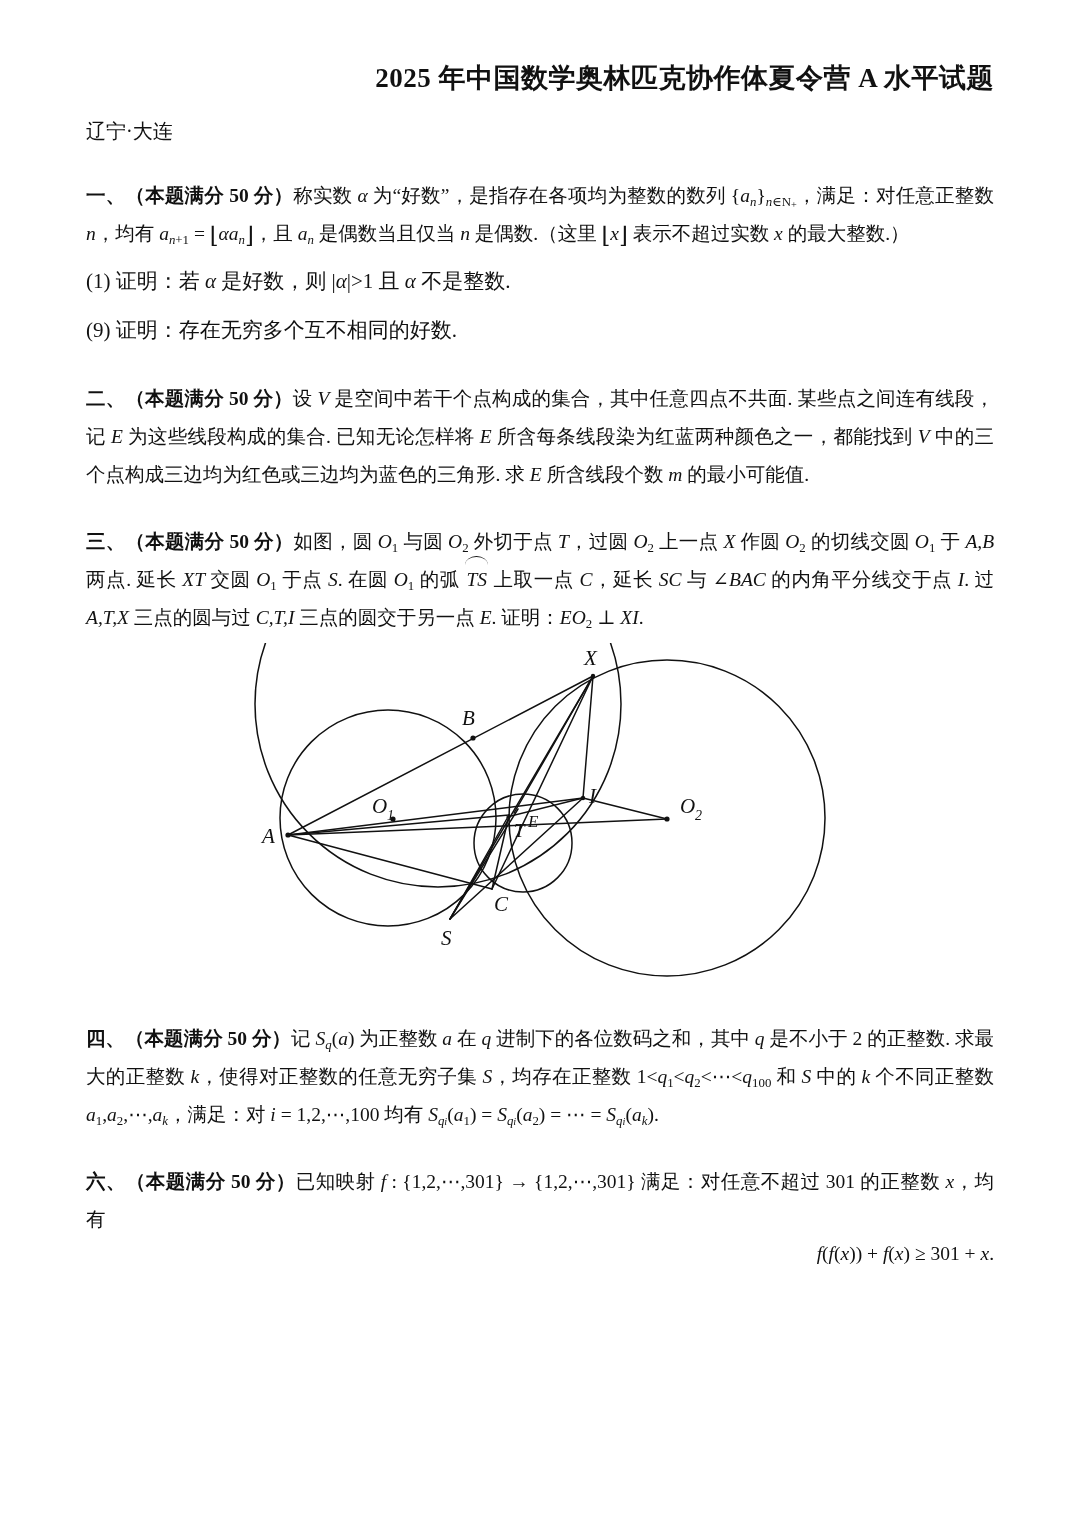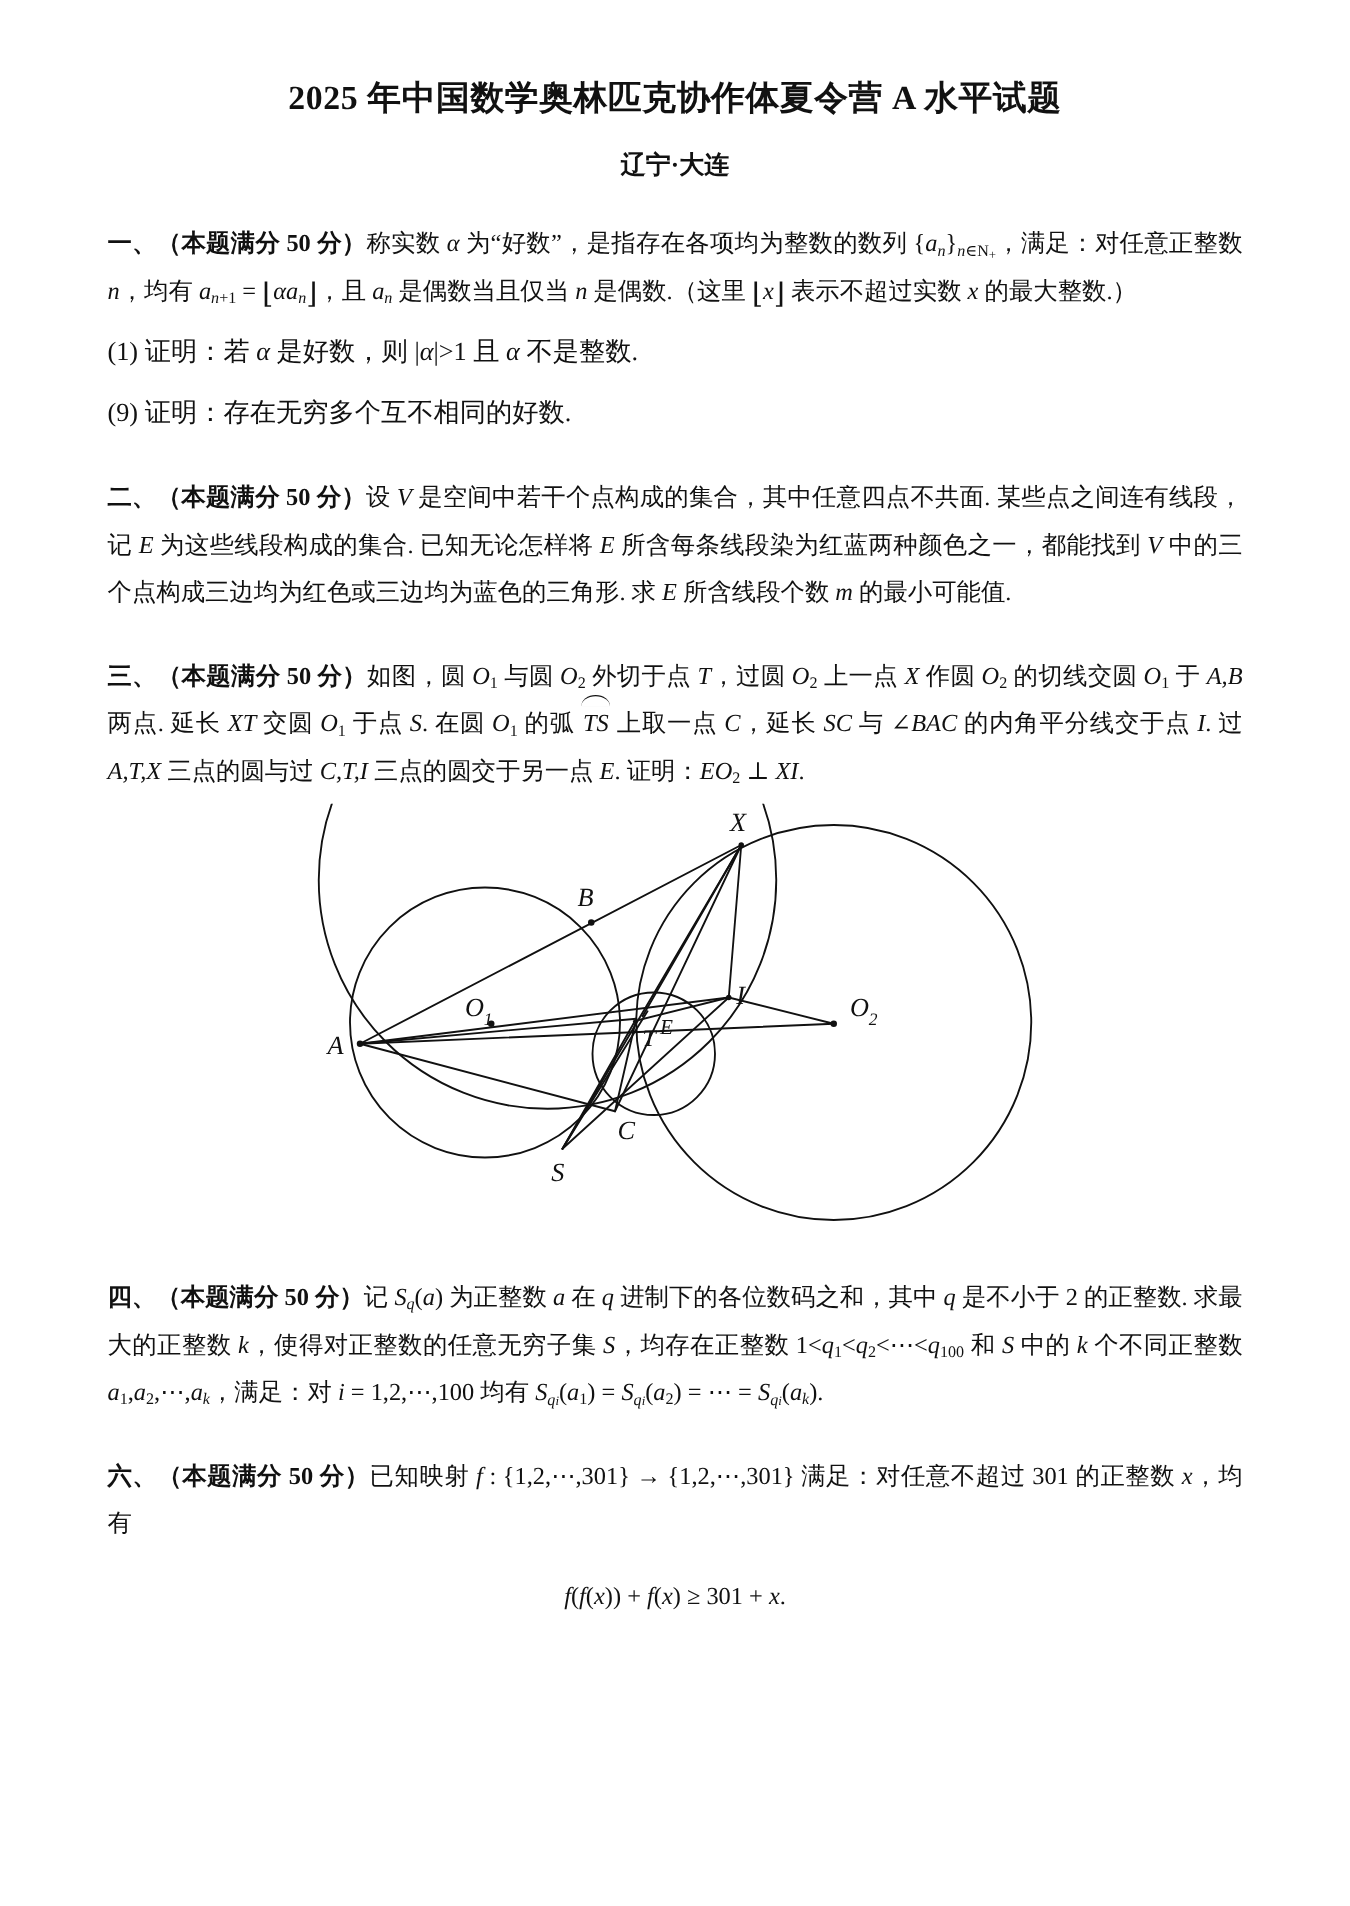--- a/index.html
+++ b/index.html
@@ -18,31 +18,31 @@
   .page {
     position: relative;
     width: 1080px;
     height: 1525px;
     background: #ffffff;
     box-sizing: border-box;
     padding: 0 86px;
   }
   
   .doc-title {
-    text-align: center;
+    text-align: right;
     font-size: 27px;
     font-weight: bold;
     letter-spacing: 0.5px;
     margin: 62px 0 0 0;
     line-height: 1.2;
   }
   .doc-place {
-    text-align: center;
+    text-align: left;
     font-size: 20px;
-    font-weight: bold;
+    font-weight: normal;
     margin: 24px 0 0 0;
   }
   .doc-time {
     text-align: center;
     font-size: 20px;
     font-weight: bold;
     margin: 11px 0 0 0;
   }
   
   .problem {
@@ -55,23 +55,23 @@
   .problem.tight { margin-top: 29px; }
   .pnum {
     font-weight: bold;
   }
   .subpart {
     font-size: 21px;
     line-height: 1.95;
     margin-top: 8px;
   }
   .centered-eq {
-    text-align: center;
+    text-align: right;
     font-size: 19.5px;
-    margin: 28px 0 4px 0;
+    margin: 4px 0 4px 0;
   }
   
   .mi { font-family: "Liberation Serif", "DejaVu Serif", serif; font-style: italic; }
   .mn { font-family: "Liberation Serif", "DejaVu Serif", serif; font-style: normal; }
   .sub {
     font-size: 0.66em;
     vertical-align: -0.28em;
     font-style: italic;
   }
   .subn { font-size: 0.66em; vertical-align: -0.28em; font-style: normal; }

